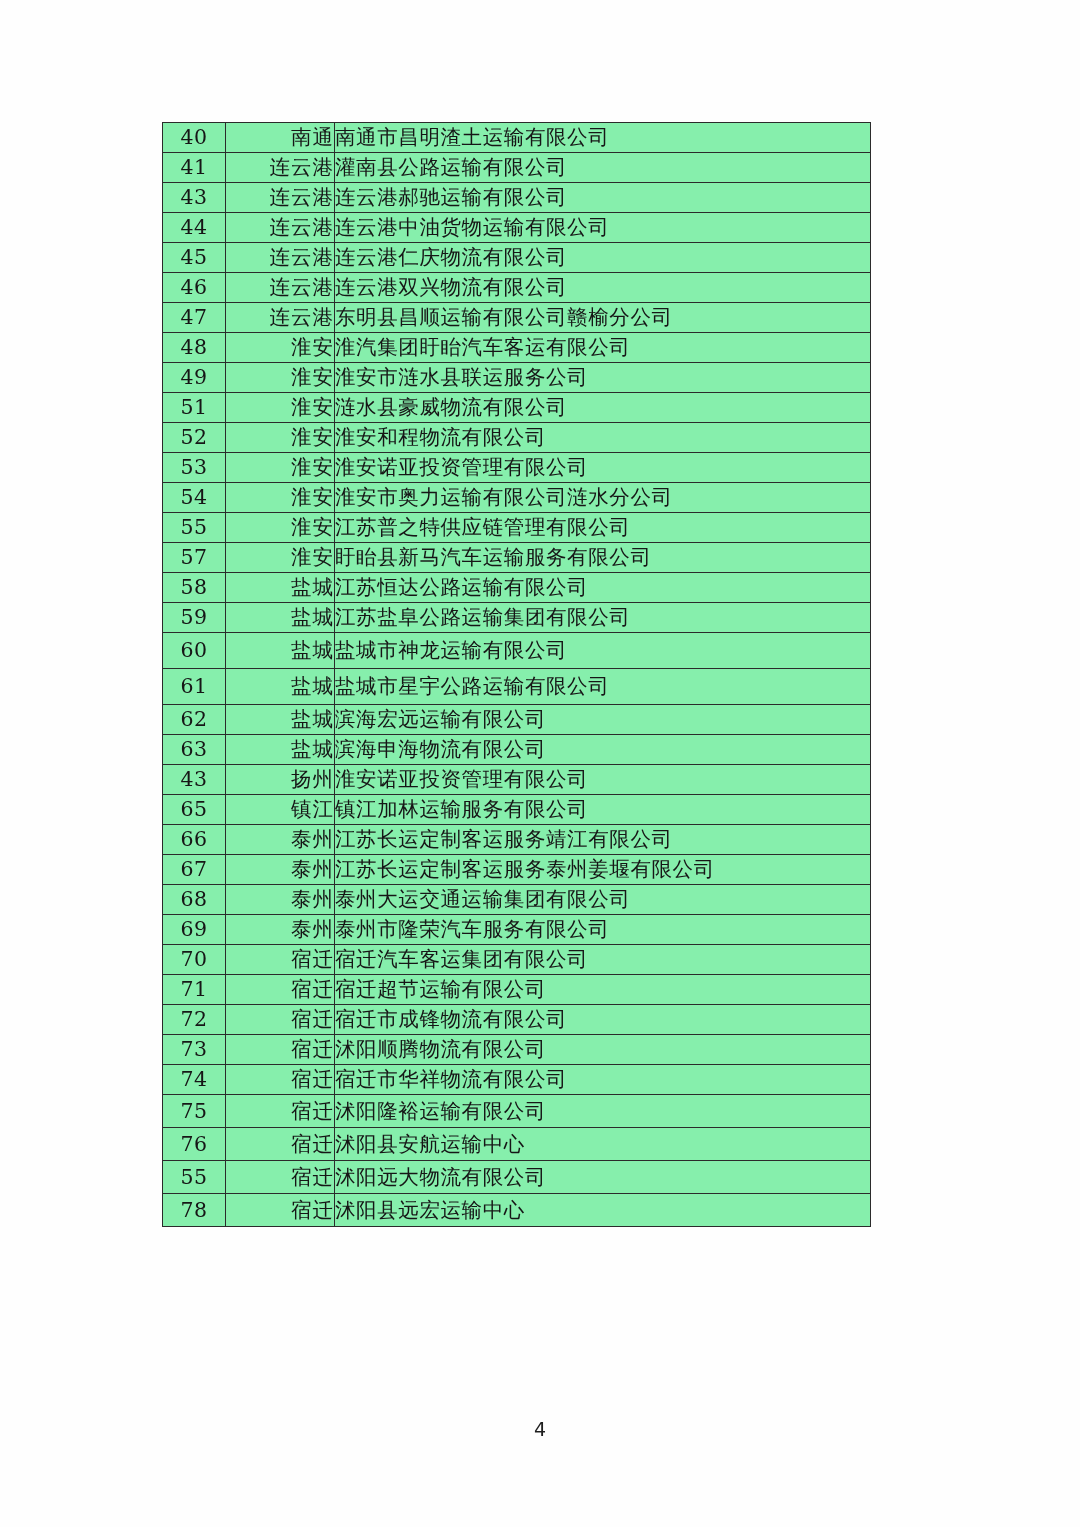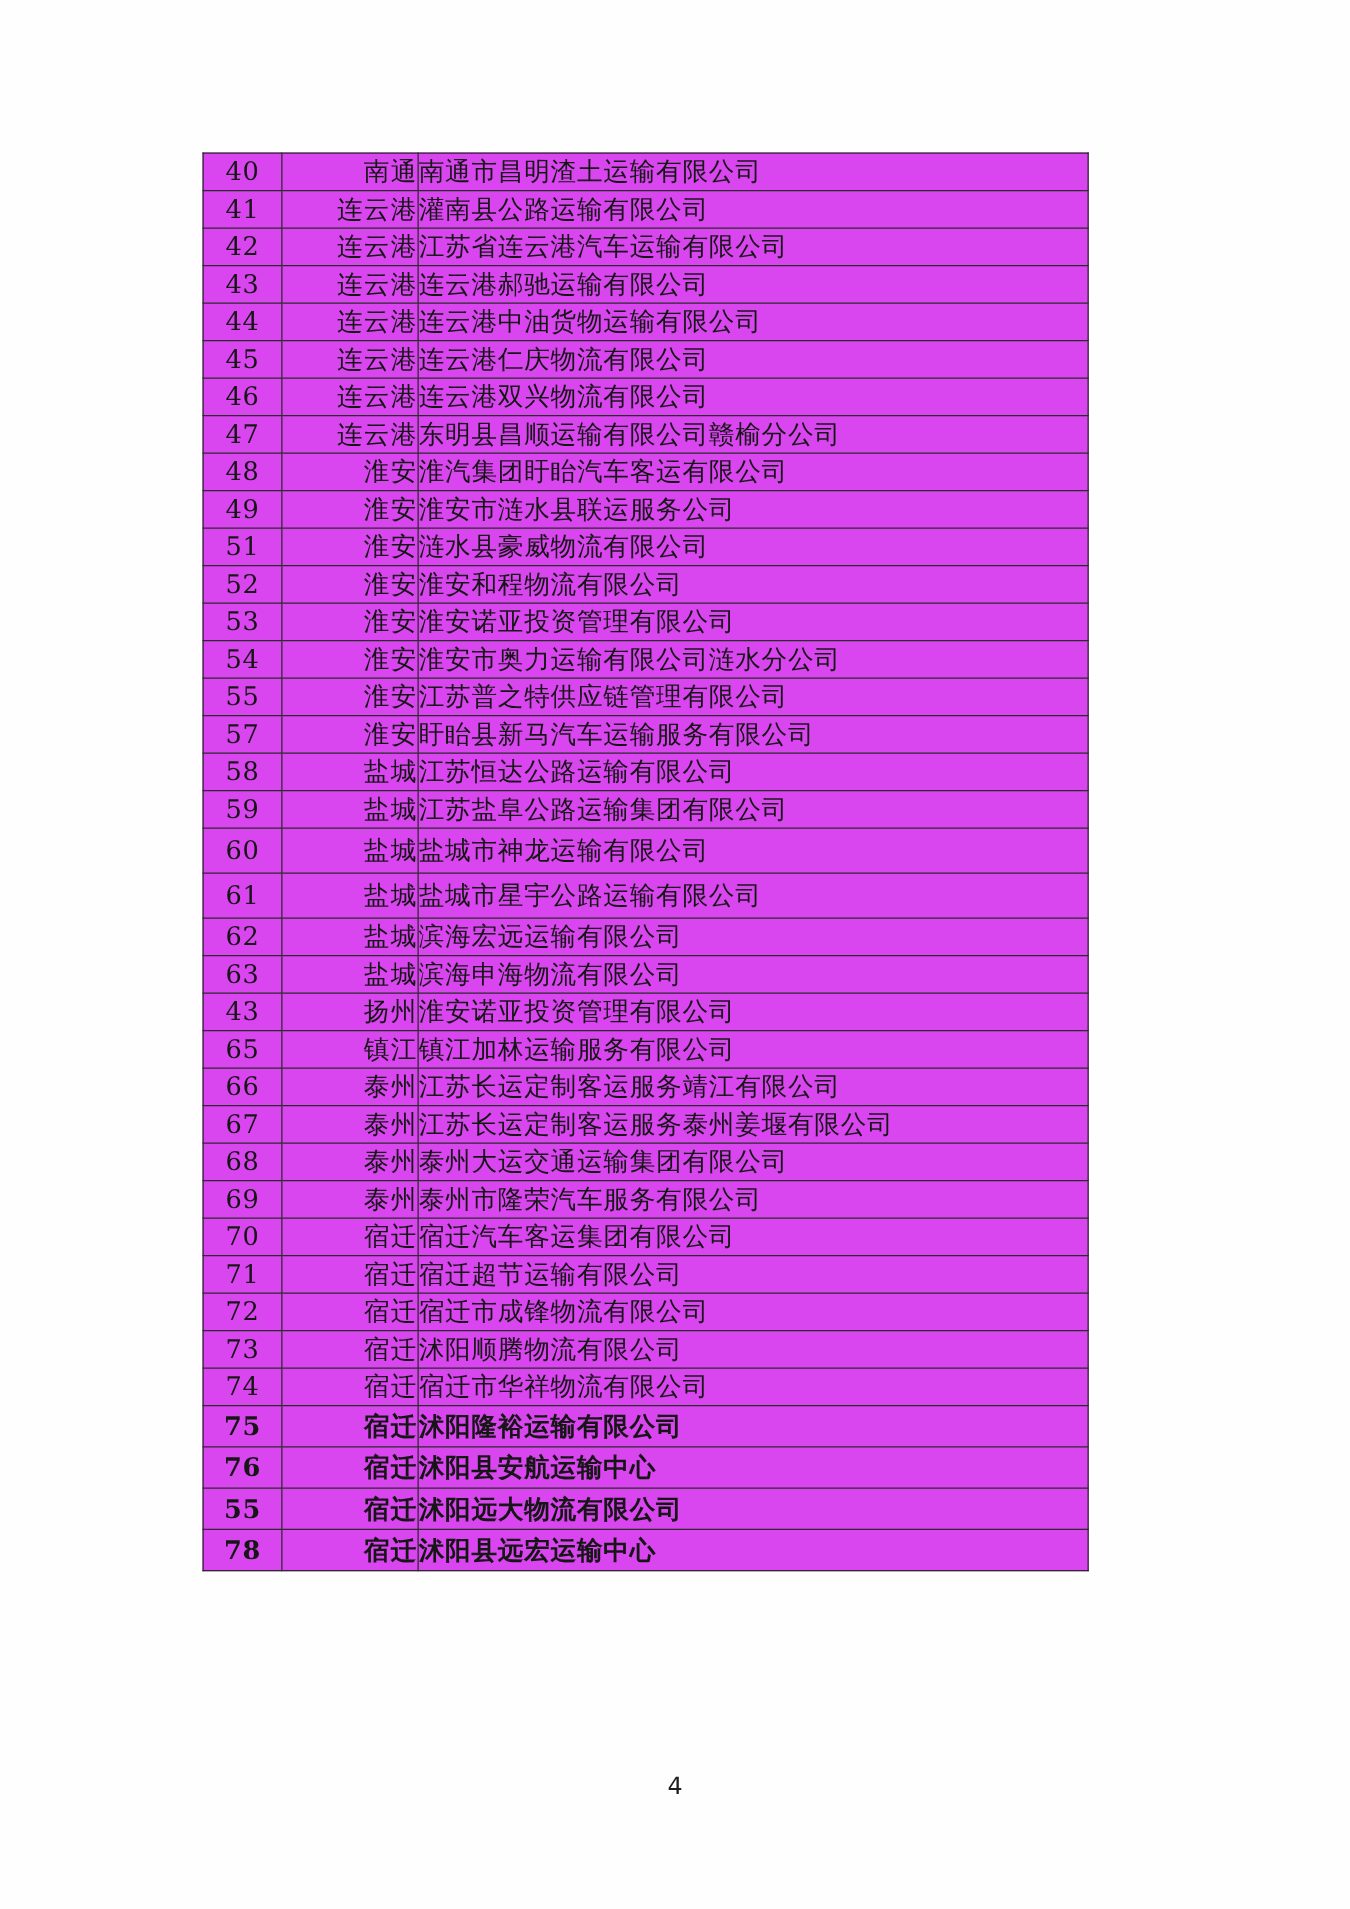--- a/index.html
+++ b/index.html
@@ -28,21 +28,21 @@
     position: absolute;
     left: 162px;
     top: 122px;
     width: 708px;
   }
 
   table.roster {
     border-collapse: collapse;
     table-layout: fixed;
     width: 708px;
-    background: #d946ef;
+    background: #86efac;
   }
 
   table.roster td {
     border: 1px solid #ララ;
     border: 1px solid #2b2b2b;
     padding: 0 0 0 0;
     vertical-align: middle;
     font-size: 20.5px;
     line-height: 1.1;
     color: #161616;
@@ -69,21 +69,21 @@
     padding-left: 9px;
     font-size: 20.5px;
     letter-spacing: 0.6px;
     white-space: nowrap;
     margin-top: 16px;
   }
 
   
   tr.r { height: 30px; }
   tr.r.tall  { height: 36px; }
-  tr.r.tall2 { height: 33px; font-weight: bold; }
+  tr.r.tall2 { height: 33px; }
 
   
   .page-number {
     position: absolute;
     left: 0;
     right: 0;
     top: 1418px;
     text-align: center;
     font-size: 19px;
     font-family: "DejaVu Sans", "Liberation Sans", sans-serif;
@@ -107,25 +107,20 @@
             <td class="idx">40</td>
             <td class="city">南通</td>
             <td class="name">南通市昌明渣土运输有限公司</td>
           </tr>
           <tr class="r">
             <td class="idx">41</td>
             <td class="city">连云港</td>
             <td class="name">灌南县公路运输有限公司</td>
           </tr>
           <tr class="r">
-            <td class="idx">42</td>
-            <td class="city">连云港</td>
-            <td class="name">江苏省连云港汽车运输有限公司</td>
-          </tr>
-          <tr class="r">
             <td class="idx">43</td>
             <td class="city">连云港</td>
             <td class="name">连云港郝驰运输有限公司</td>
           </tr>
           <tr class="r">
             <td class="idx">44</td>
             <td class="city">连云港</td>
             <td class="name">连云港中油货物运输有限公司</td>
           </tr>
           <tr class="r">

